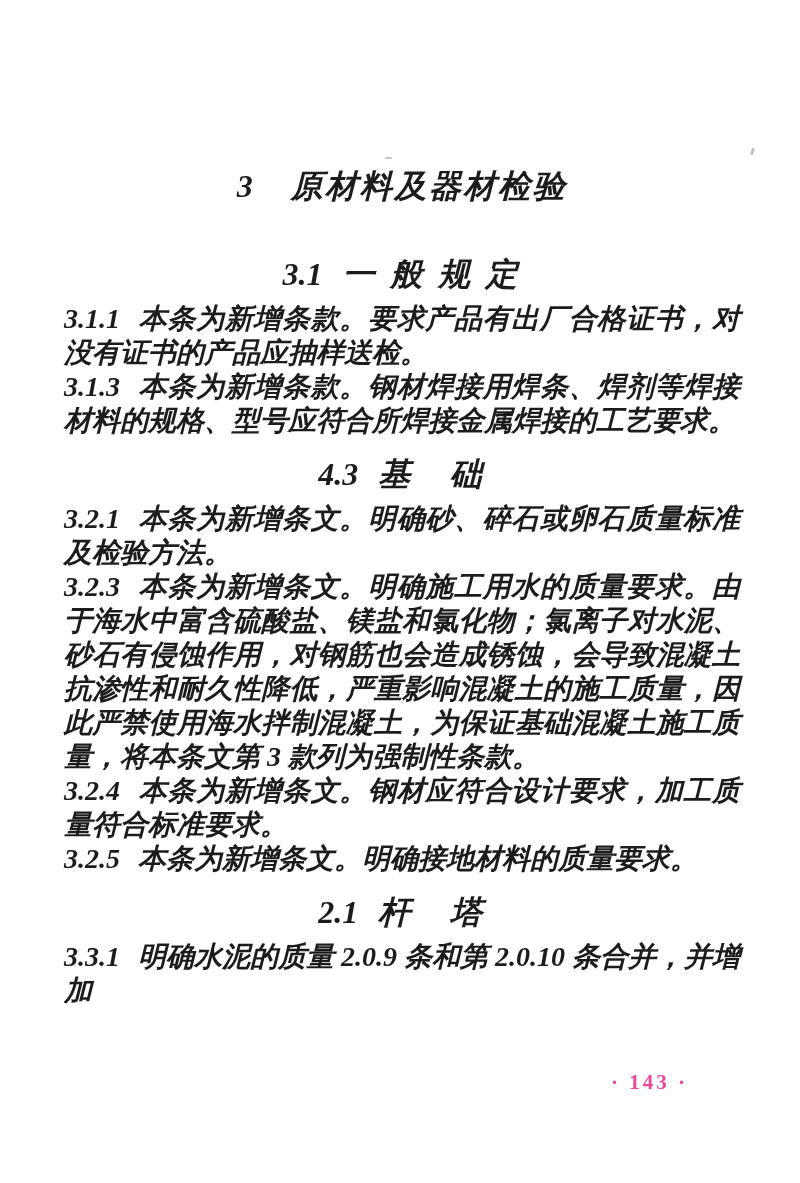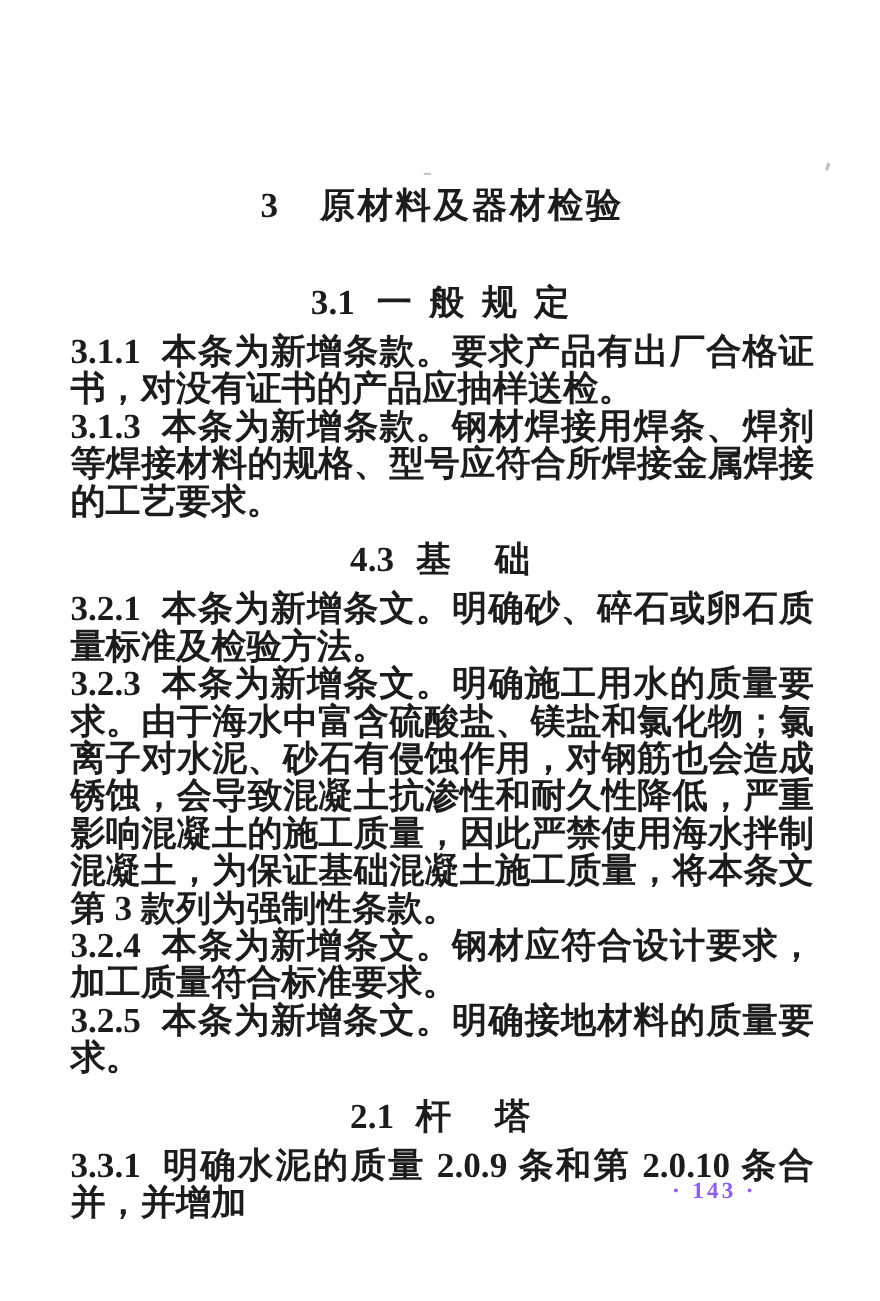--- a/index.html
+++ b/index.html
@@ -11,20 +11,21 @@
   .page {
     position: relative;
     width: 800px;
     height: 1183px;
     background: #ffffff;
     color: #1c1c1c;
     overflow: hidden;
   }
   .content {
     padding: 166px 60px 0 64px;
+    font-style: italic;
   }
   .doc-title {
     text-align: center;
     font-size: 32px;
     line-height: 40px;
     font-weight: 700;
     margin-bottom: 52px;
     white-space: nowrap;
   }
   .doc-title .t-num {
@@ -41,38 +42,38 @@
     margin: 20px 0 12px 0;
     white-space: nowrap;
   }
   .sec-heading .h-num {
     margin-right: 20px;
   }
   .sec-heading .h-title {
     letter-spacing: 0.12em;
   }
   .para {
-    font-size: 32px;
+    font-size: 28px;
     line-height: 34px;
     font-weight: 700;
     text-align: justify;
     text-justify: inter-ideograph;
   }
   .para .pnum {
     margin-right: 18px;
     white-space: nowrap;
   }
   .page-number {
     position: absolute;
     top: 1070px;
     right: 112px;
     font-size: 21px;
     font-weight: 700;
     letter-spacing: 3px;
-    color: #8b5cf6;
+    color: #ec4899;
   }
   .artifact-dash {
     position: absolute;
     top: 157px;
     left: 385px;
     width: 7px;
     height: 2px;
     background: #c4c4c4;
     border-radius: 1px;
   }

